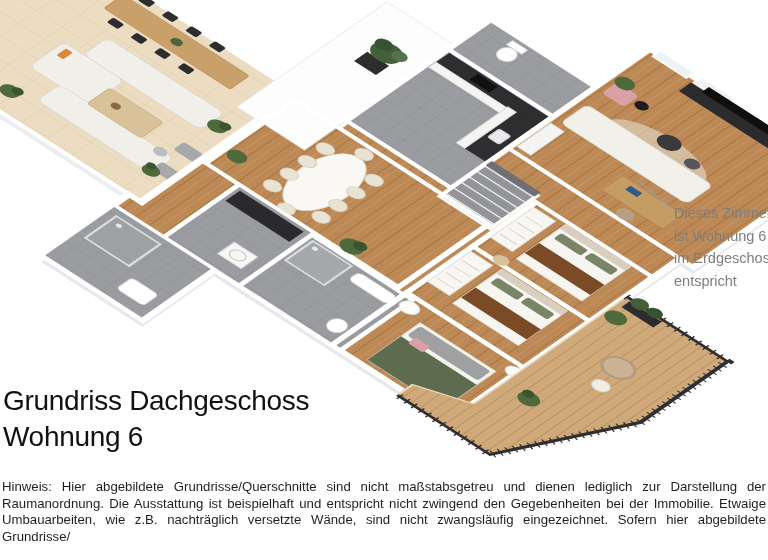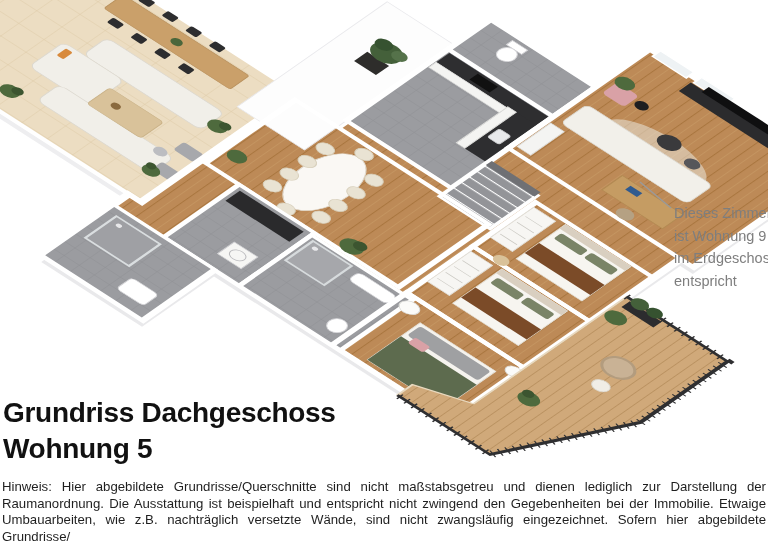--- a/index.html
+++ b/index.html
@@ -7,21 +7,21 @@
     --background:#ffffff; --leader_color:#9a9a9a;
   }
   *{margin:0;padding:0;box-sizing:border-box}
   html,body{width:768px;height:560px;overflow:hidden;background:var(--background);
     font-family:"Liberation Sans", sans-serif;}
   .canvas{position:relative;width:768px;height:560px;background:var(--background);overflow:hidden}
   .plan-svg{position:absolute;left:0;top:0}
   .annotation{position:absolute;left:674px;top:202px;width:94px;
     font-size:14.5px;line-height:22.5px;color:var(--annotation_color)}
   .annotation span{display:block;white-space:nowrap}
-  .title{position:absolute;left:3px;top:395px;font-size:28px;font-weight:700;
+  .title{position:absolute;left:3px;top:383px;font-size:28px;font-weight:400;
     line-height:36px;color:var(--title_color);letter-spacing:-0.3px}
   .disclaimer{position:absolute;left:2px;right:2px;top:479px;
     font-size:13.2px;line-height:16.5px;color:var(--body_color);text-align:justify}
 </style>
 </head>
 <body>
 
 <div class="canvas">
 
   <svg class="plan-svg" width="768" height="497" viewBox="0 0 768 497">
@@ -264,25 +264,25 @@
         <circle cx="465" cy="54" r="6" fill="#3c5530"></circle>
       </g>
 
     </g>
 
     <line x1="640" y1="182" x2="671" y2="208" stroke="var(--leader_color)" stroke-width="1.5"></line>
   </svg>
 
   <div class="annotation">
     <span>Dieses Zimmer</span>
-    <span>ist Wohnung 9</span>
+    <span>ist Wohnung 6</span>
     <span>im Erdgeschoss</span>
     <span>entspricht</span>
   </div>
 
   <div class="title">
     <div>Grundriss Dachgeschoss</div>
-    <div>Wohnung 5</div>
+    <div>Wohnung 6</div>
   </div>
 
   <p class="disclaimer">Hinweis: Hier abgebildete Grundrisse/Querschnitte sind nicht maßstabsgetreu und dienen lediglich zur Darstellung der Raumanordnung. Die Ausstattung ist beispielhaft und entspricht nicht zwingend den Gegebenheiten bei der Immobilie. Etwaige Umbauarbeiten, wie z.B. nachträglich versetzte Wände, sind nicht zwangsläufig eingezeichnet. Sofern hier abgebildete Grundrisse/</p>
 
 </div>
 
 </body></html>

